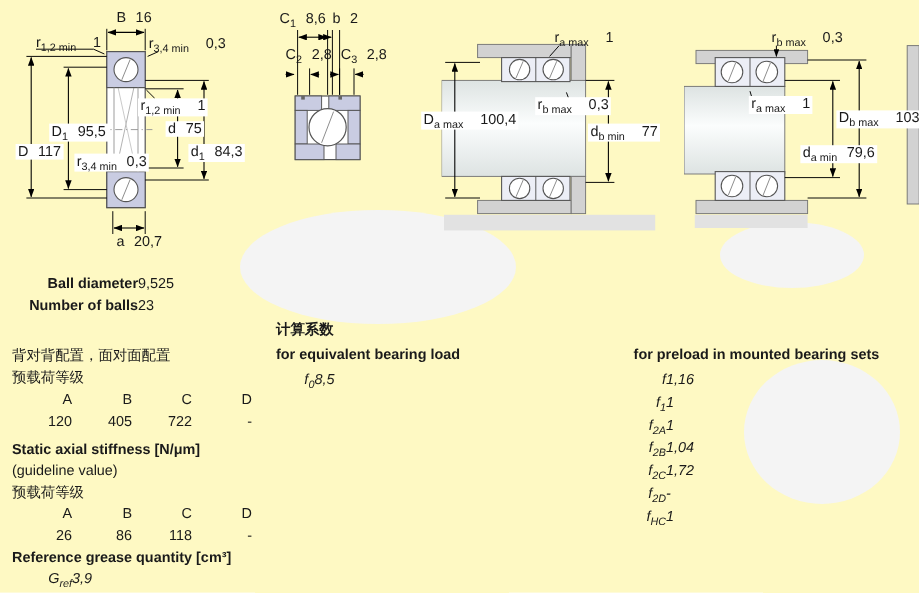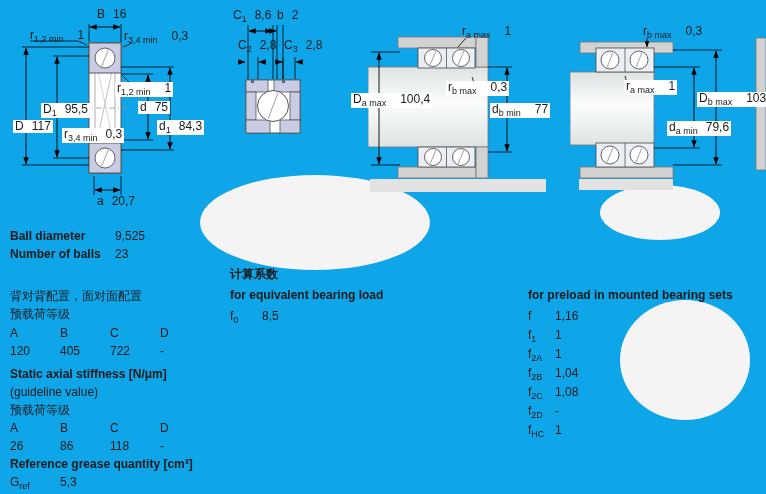--- a/index.html
+++ b/index.html
@@ -1,30 +1,30 @@
 <!DOCTYPE html>
 <html><head>
 <meta charset="utf-8">
 <style>
   html,body{margin:0;padding:0;background:#fff;}
-  #canvas{position:relative;width:766px;height:494px;background:#0ea5e9;overflow:hidden;
-          font-family:"Liberation Sans","DejaVu Sans",sans-serif;color:#1a1a1a;}
+  #canvas{position:relative;width:766px;height:494px;background:#fef9c3;overflow:hidden;
+          font-family:"Liberation Sans","DejaVu Sans",sans-serif;color:#1a1a1a;text-align:right;}
   svg{position:absolute;z-index:1;}
   .wm{position:absolute;z-index:0;background:#f4f4f4;border-radius:50%;}
   .dim{position:absolute;z-index:2;font-size:12px;line-height:13px;white-space:nowrap;color:#1a1a1a;}
   .dim.bg{background:#fff;padding:0 2px;}
   .dim sub{font-size:9px;line-height:9px;}
   .dim .v{margin-left:8px;}
   .dim .vw{margin-left:14px;}
   .txt{position:absolute;z-index:2;font-size:12px;line-height:14px;white-space:nowrap;}
   .b{font-weight:bold;}
   .pair .lab{display:inline-block;min-width:105px;}
   .cols{position:absolute;z-index:2;display:flex;font-size:12px;}
   .cols span{display:inline-block;width:50px;}
-  .frow{position:absolute;z-index:2;font-size:12px;}
+  .frow{position:absolute;z-index:2;font-size:12px;font-style:italic;}
   .frow .fs{display:inline-block;min-width:27px;}
   .frow sub,.txt sub{font-size:9px;}
 </style>
 </head>
 <body>
 <div id="canvas">
 
 <div class="wm" style="left:200px;top:175px;width:230px;height:95px;"></div>
 <div class="wm" style="left:600px;top:185px;width:120px;height:55px;"></div>
 <div class="wm" style="left:620px;top:300px;width:130px;height:120px;"></div>
@@ -270,31 +270,31 @@
 </div>
 <div class="cols" style="left:10px;top:439px">
   <span>26</span>
   <span>86</span>
   <span>118</span>
   <span>-</span>
 </div>
 
 <div class="txt b" style="left:10px;top:457px">Reference grease quantity [cm³]</div>
 <div class="frow" style="left:10px;top:475px">
-  <span class="fs" style="min-width:50px"><span>G</span><sub>ref</sub></span><span>5,3</span>
+  <span class="fs" style="min-width:50px"><span>G</span><sub>ref</sub></span><span>3,9</span>
 </div>
 
 <div class="txt b" style="left:230px;top:267px">计算系数</div>
 <div class="txt b" style="left:230px;top:288px">for equivalent bearing load</div>
 <div class="frow" style="left:230px;top:309px">
   <span class="fs" style="min-width:32px"><span>f</span><sub>0</sub></span><span>8,5</span>
 </div>
 
 <div class="txt b" style="left:528px;top:288px">for preload in mounted bearing sets</div>
 <div class="frow" style="left:528px;top:309px"><span class="fs"><span>f</span><sub></sub></span><span>1,16</span></div>
 <div class="frow" style="left:528px;top:328px"><span class="fs"><span>f</span><sub>1</sub></span><span>1</span></div>
 <div class="frow" style="left:528px;top:347px"><span class="fs"><span>f</span><sub>2A</sub></span><span>1</span></div>
 <div class="frow" style="left:528px;top:366px"><span class="fs"><span>f</span><sub>2B</sub></span><span>1,04</span></div>
-<div class="frow" style="left:528px;top:385px"><span class="fs"><span>f</span><sub>2C</sub></span><span>1,08</span></div>
+<div class="frow" style="left:528px;top:385px"><span class="fs"><span>f</span><sub>2C</sub></span><span>1,72</span></div>
 <div class="frow" style="left:528px;top:404px"><span class="fs"><span>f</span><sub>2D</sub></span><span>-</span></div>
 <div class="frow" style="left:528px;top:423px"><span class="fs"><span>f</span><sub>HC</sub></span><span>1</span></div>
 
 </div>
 
 </body></html>

